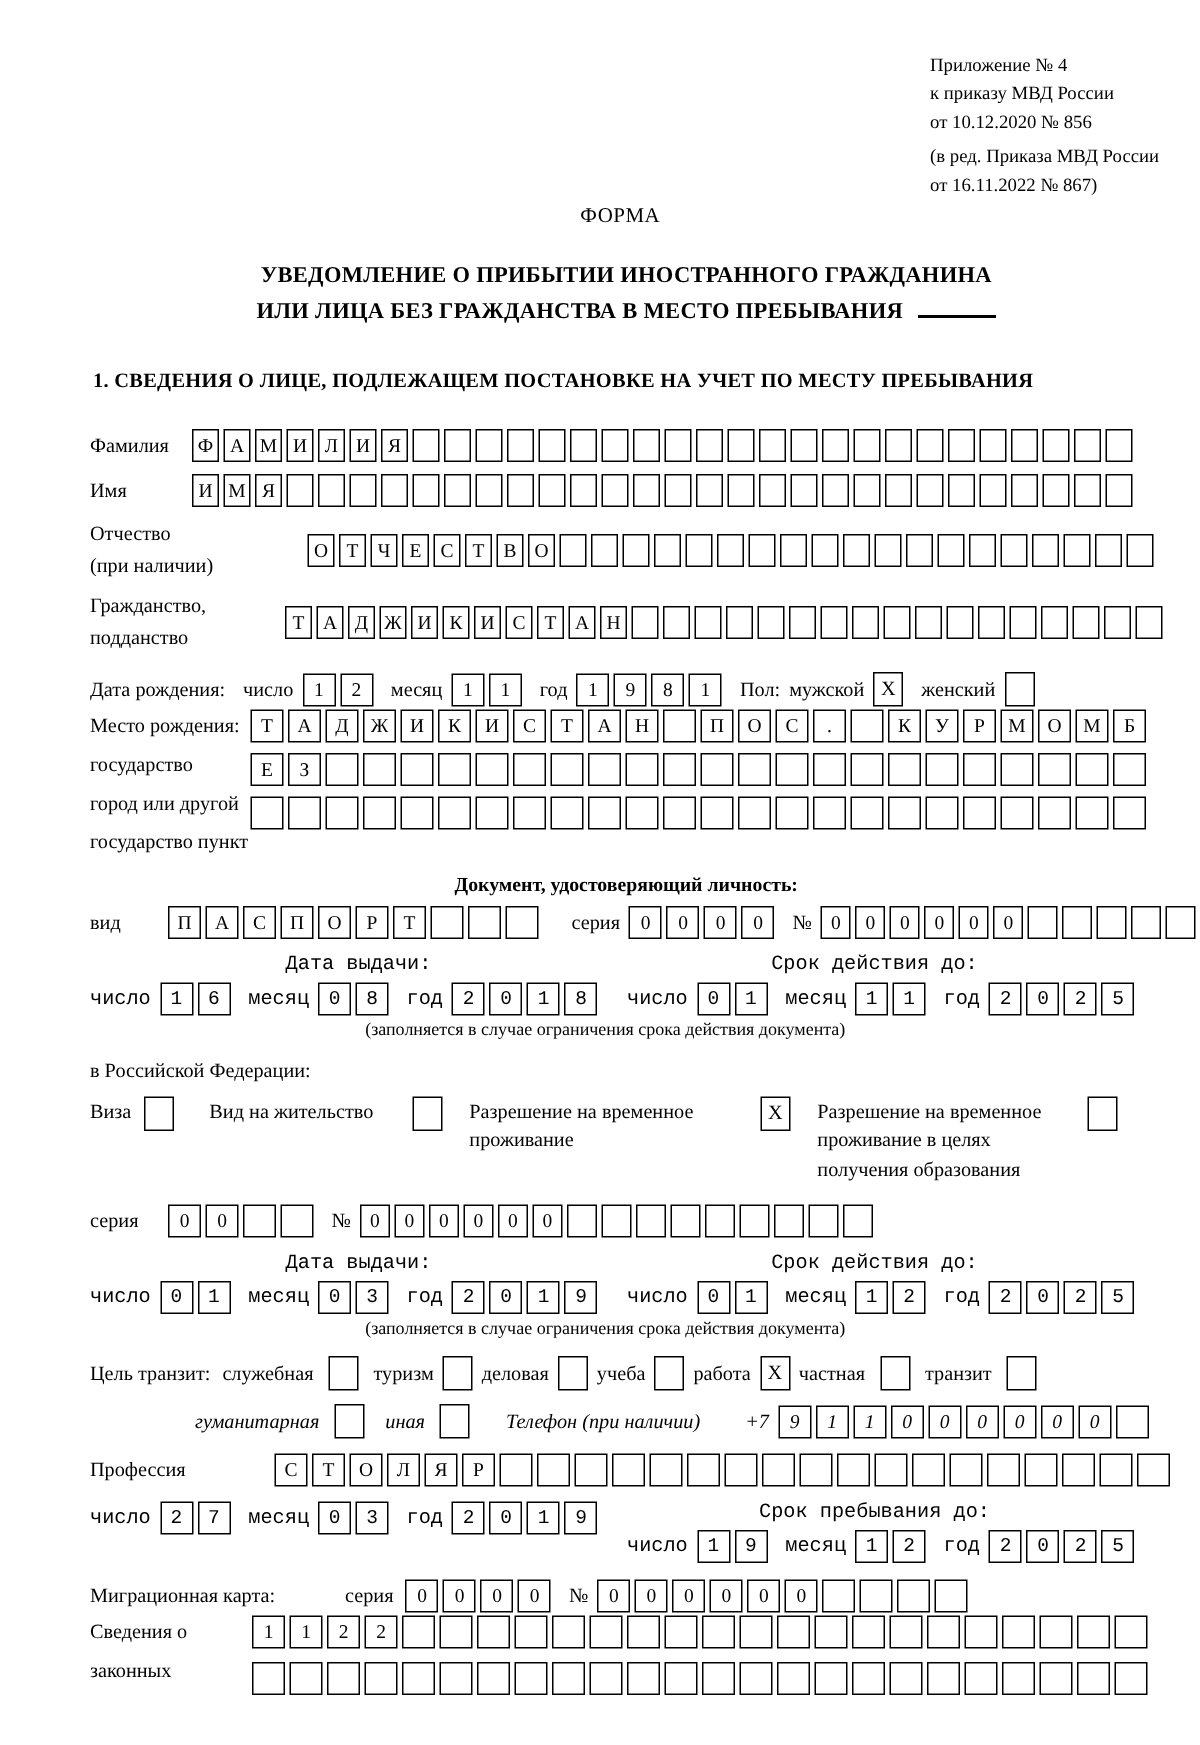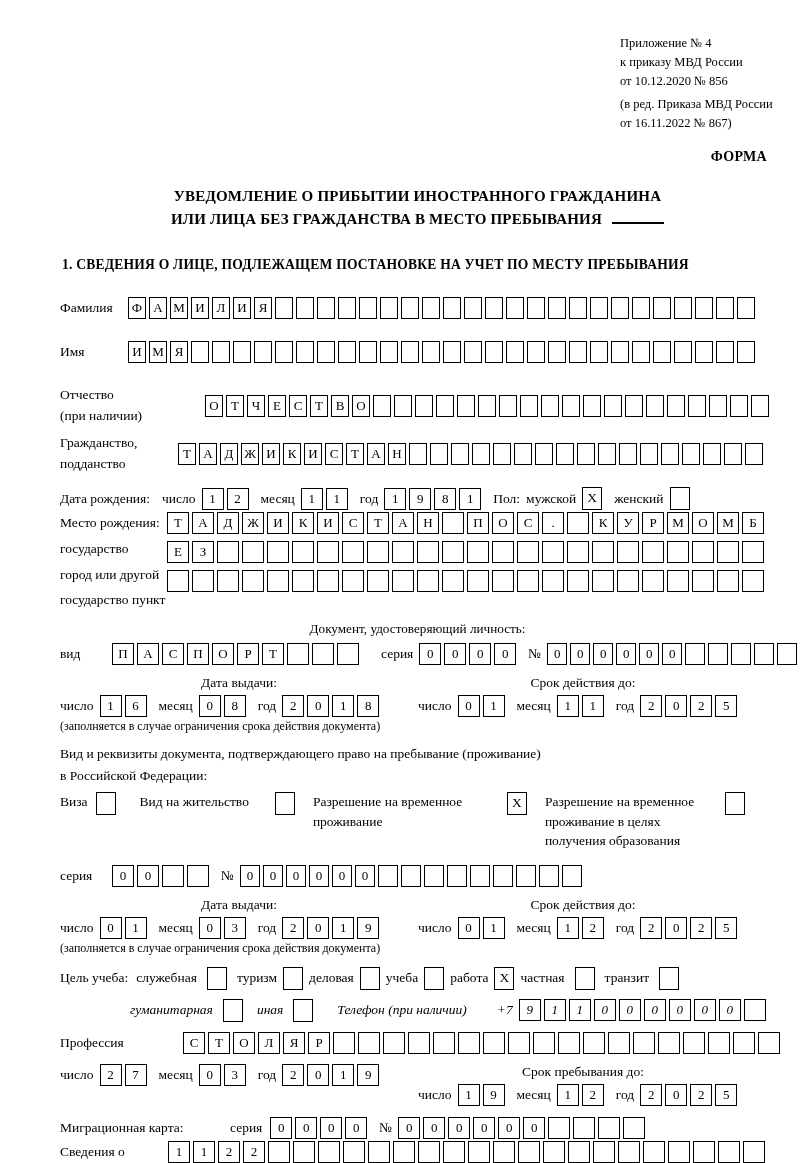--- a/index.html
+++ b/index.html
@@ -3,61 +3,61 @@
 <meta charset="utf-8">
 <style>
   html,body{margin:0;padding:0;background:#fff;color:#000;
     font-family:"Liberation Serif","DejaVu Serif",serif;}
   .page{width:800px;height:1163px;box-sizing:border-box;
     padding:34px 25px 10px 60px;position:relative;overflow:hidden;}
 
   
   .appendix{margin-left:560px;font-size:12.5px;line-height:1.5;}
   .appendix .grp2{margin-top:5px;}
-  .forma{margin-top:16px;text-align:right;padding-right:8px;
-    font-weight:bold;font-size:14px;letter-spacing:.3px;}
+  .forma{margin-top:4px;text-align:center;padding-right:8px;
+    font-weight:normal;font-size:14px;letter-spacing:.3px;}
 
   
   .title{margin-top:20px;text-align:center;font-weight:bold;
     font-size:15px;line-height:1.5;letter-spacing:.2px;}
   .title-underline{display:inline-block;width:52px;border-bottom:2px solid #000;
     margin-left:10px;height:1em;vertical-align:baseline;}
   .section-heading{margin-top:26px;font-weight:bold;font-size:13.6px;
     letter-spacing:.2px;margin-left:2px;}
 
   
-  .frow{display:flex;align-items:center;margin-top:22px;font-size:13.5px;}
+  .frow{display:flex;align-items:center;margin-top:8px;font-size:13.5px;}
   .flabel{flex:0 0 auto;}
   .lbl2{line-height:1.55;}
   .cells{display:inline-flex;gap:3px;flex-wrap:nowrap;}
   .cell{display:inline-block;box-sizing:border-box;border:1.6px solid #000;
     height:22px;line-height:19px;text-align:center;font-size:13px;
     background:#fff;flex:0 0 auto;}
   .sm .cell{width:18px;}
   .md .cell{width:20px;}
   .lg .cell{width:22px;}
   .cb .cell{width:20px;height:23px;line-height:20px;font-size:13.5px;}
   .dw{margin:0 6px 0 12px;}
   .dw.first{margin-left:0;}
 
   
-  .date-pair{display:flex;margin-top:10px;font-size:13.5px;}
+  .date-pair{display:flex;margin-top:10px;font-size:13.5px;font-family:Liberation Mono, monospace;}
   .dp-col{display:flex;flex-direction:column;}
   .dp-left{width:358px;}
   .dp-right{width:330px;justify-content:flex-end;}
   .dp-head{text-align:center;margin-bottom:4px;}
   .dp-row{display:flex;align-items:center;white-space:nowrap;}
-  .date-note{font-size:12px;text-align:left;padding-right:28px;margin-top:2px;}
+  .date-note{font-size:12px;text-align:center;padding-right:28px;margin-top:2px;}
 
   
   .ml-block{display:flex;align-items:flex-start;font-size:13.5px;}
   .ml-label{flex:0 0 auto;line-height:1.9;}
   .ml-rows{display:flex;flex-direction:column;gap:7px;padding-top:2px;}
 
-  .doc-heading{text-align:center;font-weight:normal;font-size:13.2px;margin-top:8px;}
+  .doc-heading{text-align:center;font-weight:bold;font-size:13.2px;margin-top:8px;}
 
   .intro{font-size:13.5px;margin-top:9px;line-height:1.6;}
 
   
   .opt-row{display:flex;align-items:flex-start;margin-top:6px;font-size:13.5px;}
   .opt{display:flex;align-items:flex-start;gap:8px;}
   .opt-label{text-align:left;line-height:1.45;}
   .gap6{width:6px;} .gap10{width:10px;} .gap14{width:14px;} .gap18{width:18px;}
   .gap24{width:24px;} .gap30{width:30px;} .gap40{width:40px;}
 </style>
@@ -186,21 +186,21 @@
         <span class="cell"></span>
         <span class="cell"></span>
         <span class="cell"></span>
         <span class="cell"></span>
         <span class="cell"></span>
         <span class="cell"></span>
         <span class="cell"></span>
       </span>
   </div>
 
-  <div class="frow" style="margin-top:6px;">
+  <div class="frow" style="margin-top:6px;gap:12px;">
     <div class="flabel lbl2" style="width:118px;">
       <div>Гражданство,</div>
       <div>подданство</div>
     </div>
     <span class="cells sm">
         <span class="cell">Т</span>
         <span class="cell">А</span>
         <span class="cell">Д</span>
         <span class="cell">Ж</span>
         <span class="cell">И</span>
@@ -430,21 +430,20 @@
             <span class="cell">0</span>
             <span class="cell">2</span>
             <span class="cell">5</span>
           </span>
       </div>
     </div>
   </div>
   <div class="date-note">(заполняется в случае ограничения срока действия документа)</div>
 
   <div class="intro">
-    <div>Вид и реквизиты документа, подтверждающего право на пребывание (проживание)</div>
     <div>в Российской Федерации:</div>
   </div>
 
   <div class="opt-row">
     <div class="opt">
       <span class="opt-label">Виза</span>
       <span class="cells cb">
           <span class="cell"></span>
         </span>
     </div>
@@ -542,21 +541,21 @@
             <span class="cell">0</span>
             <span class="cell">2</span>
             <span class="cell">5</span>
           </span>
       </div>
     </div>
   </div>
   <div class="date-note">(заполняется в случае ограничения срока действия документа)</div>
 
   <div class="frow" style="margin-top:11px;">
-    <div class="flabel" style="margin-right:8px;">Цель учеба:</div>
+    <div class="flabel" style="margin-right:8px;">Цель транзит:</div>
     <span>служебная</span>
       <span class="gap10"></span>
     <span class="cells cb">
         <span class="cell"></span>
       </span>
       <span class="gap10"></span>
     <span>туризм</span>
       <span class="gap6"></span>
     <span class="cells cb">
         <span class="cell"></span>

